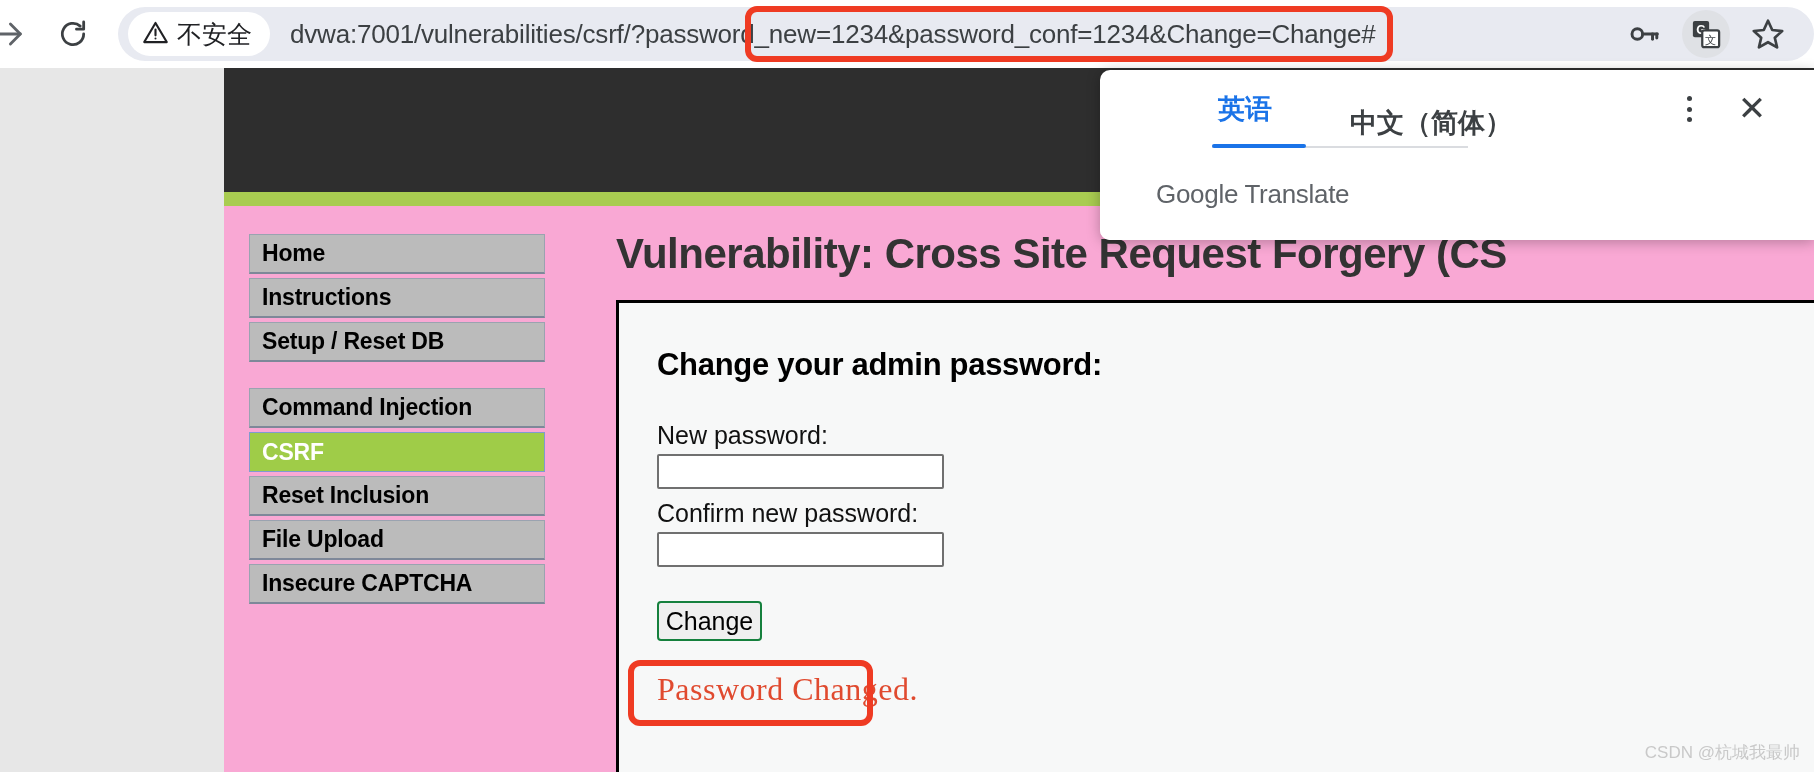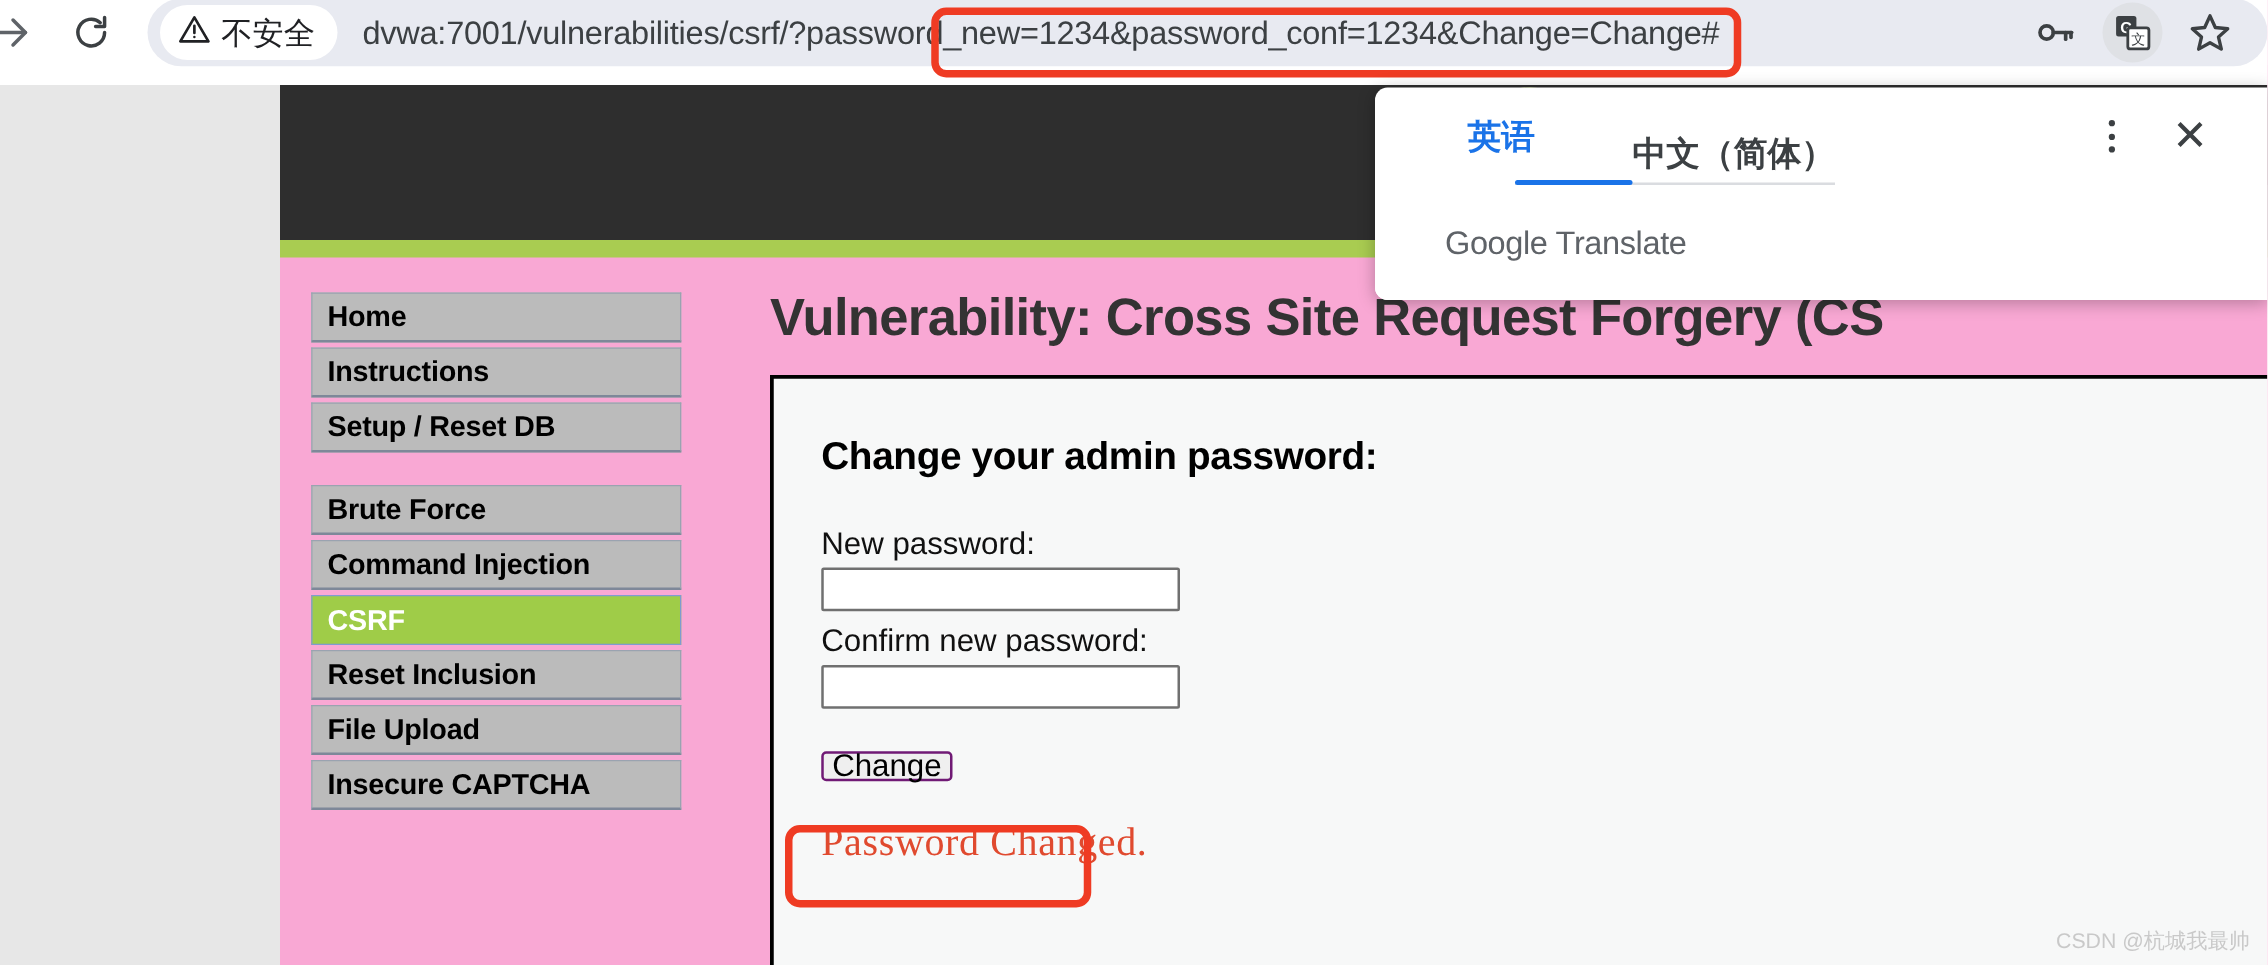--- a/index.html
+++ b/index.html
@@ -9,21 +9,21 @@
     overflow: hidden;
     background: #ffffff;
     font-family: "Liberation Sans", sans-serif;
   }
 
   #root { position: relative; width: 1814px; height: 772px; overflow: hidden; }
 
   
   .chrome {
     position: absolute; left: 0; top: 0;
-    width: 1814px; height: 52px;
+    width: 1814px; height: 68px;
     background: #ffffff;
     display: flex; align-items: center;
   }
   .nav-icon {
     width: 46px; height: 46px;
     display: flex; align-items: center; justify-content: center;
     color: #5f6368;
     flex: 0 0 auto;
   }
   .nav-icon svg { display: block; }
@@ -197,23 +197,23 @@
   }
   .fld-input {
     width: 287px; height: 35px;
     border: 2px solid #707070;
     background: #ffffff;
     border-radius: 2px;
     margin-bottom: 10px;
   }
   .change-btn {
     margin-top: 24px;
-    width: 105px; height: 24px;
+    width: 105px; height: 40px;
     background: #efefef;
-    border: 2px solid #701a75;
+    border: 2px solid #15803d;
     border-radius: 4px;
     font-size: 25px;
     color: #000000;
     display: flex; align-items: center; justify-content: center;
     font-family: "Liberation Sans", sans-serif;
   }
   .pw-msg {
     margin-top: 30px;
     font-family: Liberation Serif, serif;
     font-size: 32px;
@@ -240,21 +240,21 @@
     background: #ffffff;
     border-radius: 10px 0 0 10px;
     box-shadow: 0 2px 14px rgba(0,0,0,0.28);
     z-index: 50;
     overflow: hidden;
   }
   .gt-tabs {
     position: relative;
     height: 78px;
     display: flex; align-items: center;
-    padding-left: 68px;
+    padding-left: 112px;
   }
   .gt-tab {
     font-size: 27px;
     font-weight: bold;
     color: #3c4043;
     padding: 0 6px;
     height: 78px;
     display: flex; align-items: center;
   }
   .gt-tab.sel { color: #1a73e8; }
@@ -390,23 +390,20 @@
             </div>
             <div class="nav-item">
               <span>Instructions</span>
             </div>
             <div class="nav-item">
               <span>Setup / Reset DB</span>
             </div>
           </div>
 
           <div class="nav-group">
-            <div class="nav-item">
-              <span>Brute Force</span>
-            </div>
             <div class="nav-item">
               <span>Command Injection</span>
             </div>
             <div class="nav-item active">
               <span>CSRF</span>
             </div>
             <div class="nav-item">
               <span>Reset Inclusion</span>
             </div>
             <div class="nav-item">

